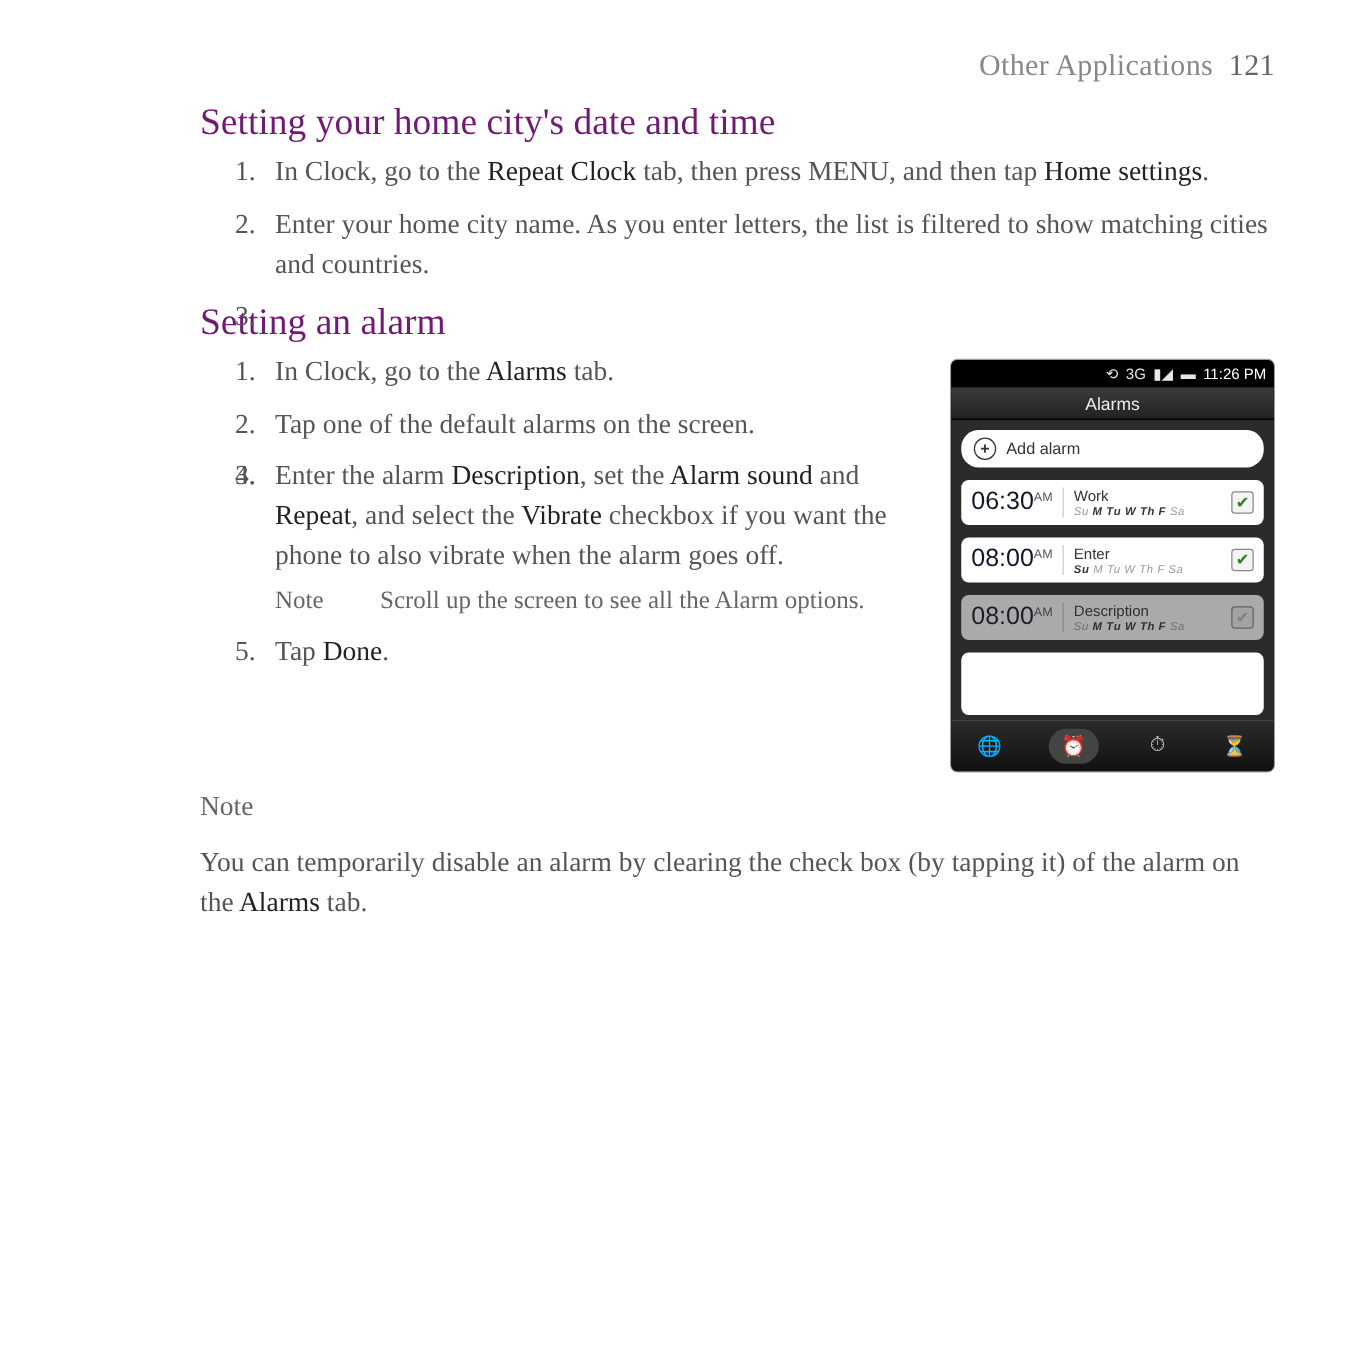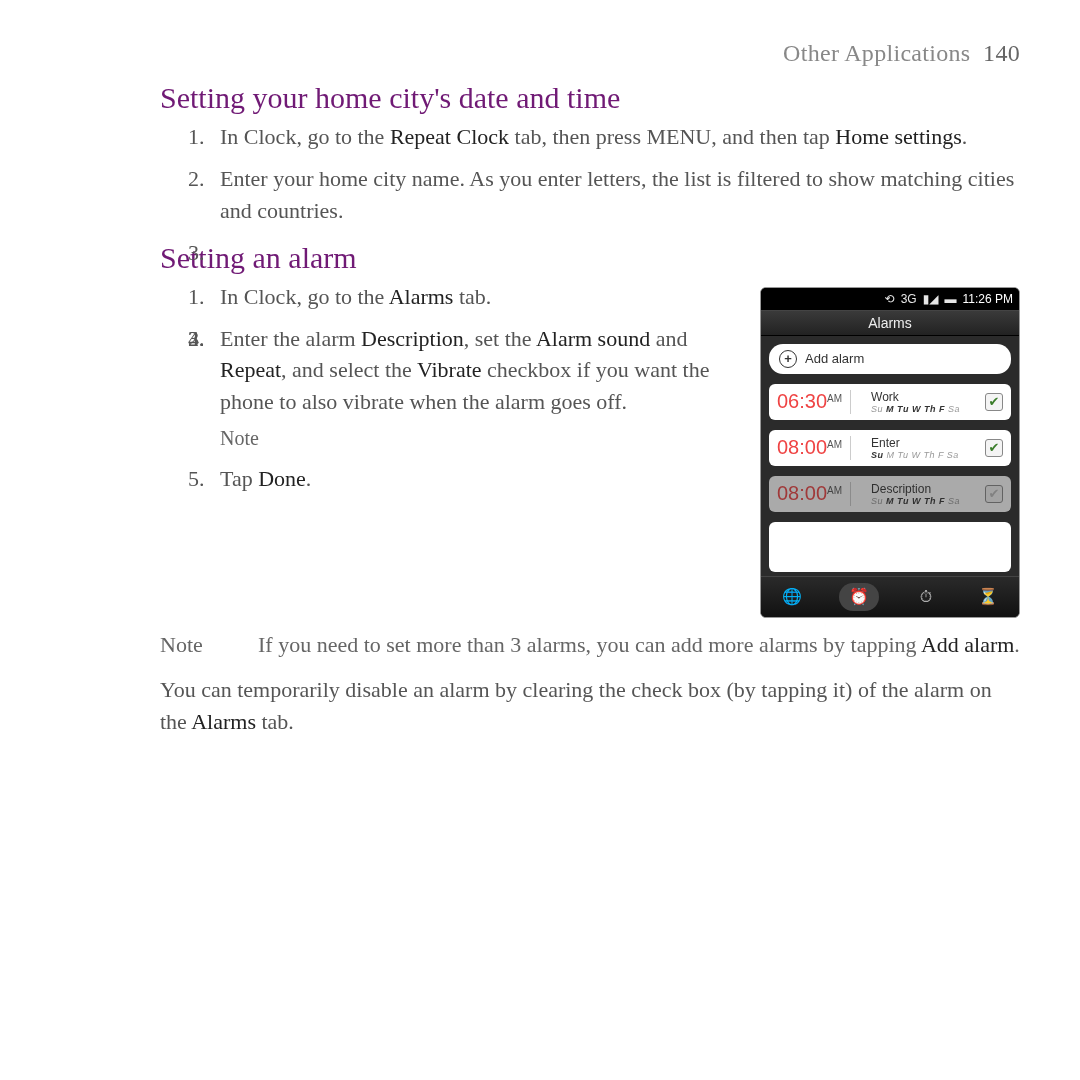--- a/index.html
+++ b/index.html
@@ -28,57 +28,58 @@
   
   .phone { width: 260px; border: 1px solid #999; border-radius: 6px; background: #000; overflow: hidden; margin-top: 6px; }
   .statusbar { height: 22px; background: #000; color: #fff; font-size: 12px; display: flex; justify-content: flex-end; align-items: center; gap: 6px; padding: 0 6px; font-family: Arial, sans-serif; }
   .statusbar .ico { font-size: 12px; opacity: 0.9; }
   .titlebar { background: linear-gradient(#3a3a3a,#222); color: #eee; text-align: center; font-size: 14px; padding: 4px 0; border-top: 1px solid #444; border-bottom: 1px solid #000; font-family: Arial, sans-serif; }
   .appbody { background: #2b2b2b; padding: 8px 8px 4px 8px; }
   .addrow { background: #fff; border-radius: 14px; padding: 6px 10px; display: flex; align-items: center; gap: 8px; font-family: Arial, sans-serif; font-size: 13px; color: #333; }
   .addrow .plus { width: 18px; height: 18px; border: 1.5px solid #333; border-radius: 50%; display: flex; align-items: center; justify-content: center; font-weight: bold; font-size: 13px; line-height: 1; }
   .alarm { background: #fff; border-radius: 6px; margin-top: 10px; padding: 6px 8px; display: flex; align-items: center; gap: 8px; font-family: Arial, sans-serif; }
   .alarm.disabled { opacity: 0.6; }
-  .alarm .time { font-size: 20px; color: #ef4444; font-weight: 500; }
+  .alarm .time { font-size: 20px; color: #0f172a; font-weight: 500; }
   .alarm .ampm { font-size: 10px; color: #555; vertical-align: super; }
-  .alarm .mid { flex: 1; border-left: 1px solid #ccc; padding-left: 20px; }
+  .alarm .mid { flex: 1; border-left: 1px solid #ccc; padding-left: 8px; }
   .alarm .desc { font-size: 12px; color: #333; }
   .alarm .days { font-size: 9px; color: #999; letter-spacing: 0.5px; font-style: italic; }
   .alarm .days b { color: #333; }
   .alarm .cb { width: 18px; height: 18px; border: 1px solid #888; border-radius: 3px; background: #f4f4f4; display: flex; align-items: center; justify-content: center; font-size: 13px; color: #3a7d2a; }
   .blank { height: 50px; background: #fff; border-radius: 6px; margin-top: 10px; }
   .bottombar { background: linear-gradient(#2a2a2a,#111); padding: 6px 0; display: flex; justify-content: space-around; align-items: center; border-top: 1px solid #444; }
   .bottombar .tab { width: 30px; height: 24px; color: #ccc; display: flex; align-items: center; justify-content: center; font-size: 16px; }
   .bottombar .tab.active { background: #444; border-radius: 14px; width: 40px; height: 28px; }
 </style>
 </head>
 <body>
 
 <div class="page-header">
-  <span>Other Applications</span>&nbsp;&nbsp;<span class="pnum">140</span>
+  <span>Other Applications</span>&nbsp;&nbsp;<span class="pnum">121</span>
 </div>
 
 <div class="section-heading">Setting your home city's date and time</div>
 <ol>
   <li><span class="num">1.</span><span>In Clock, go to the </span><span class="bold">Repeat Clock</span><span> tab, then press MENU, and then tap </span><span class="bold">Home settings</span><span>.</span></li>
   <li><span class="num">2.</span><span>Enter your home city name. As you enter letters, the list is filtered to show matching cities and countries.</span></li>
   <li><span class="num">3.</span></li>
 </ol>
 
 <div class="section-heading">Setting an alarm</div>
 
 <div class="with-phone">
   <div class="textcol">
     <ol>
       <li><span class="num">1.</span><span>In Clock, go to the </span><span class="bold">Alarms</span><span> tab.</span></li>
-      <li><span class="num">2.</span></li>
+      <li><span class="num">2.</span><span>Tap one of the default alarms on the screen.</span></li>
       <li><span class="num">3.</span></li>
       <li><span class="num">4.</span><span>Enter the alarm </span><span class="bold">Description</span><span>, set the </span><span class="bold">Alarm sound</span><span> and </span><span class="bold">Repeat</span><span>, and select the </span><span class="bold">Vibrate</span><span> checkbox if you want the phone to also vibrate when the alarm goes off.</span>
         <div class="note-row">
           <span class="nl">Note</span>
+          <span>Scroll up the screen to see all the Alarm options.</span>
         </div>
       </li>
       <li><span class="num">5.</span><span>Tap </span><span class="bold">Done</span><span>.</span></li>
     </ol>
   </div>
 
   <div class="phone">
     <div class="statusbar">
       <span class="ico">⟲</span>
       <span class="ico">3G</span>
@@ -130,18 +131,17 @@
         </div>
       <div class="tab">
           <span>⏳</span>
         </div>
     </div>
   </div>
 </div>
 
 <div class="note-row" style="font-size:22px;margin-left:0;margin-top:14px">
   <span class="nl" style="min-width:70px">Note</span>
-  <span><span>If you need to set more than 3 alarms, you can add more alarms by tapping </span><span class="bold">Add alarm</span><span>.</span></span>
 </div>
 
 <div class="para">
   <span>You can temporarily disable an alarm by clearing the check box (by tapping it) of the alarm on the </span><span class="bold">Alarms</span><span> tab.</span>
 </div>
 
 </body></html>

